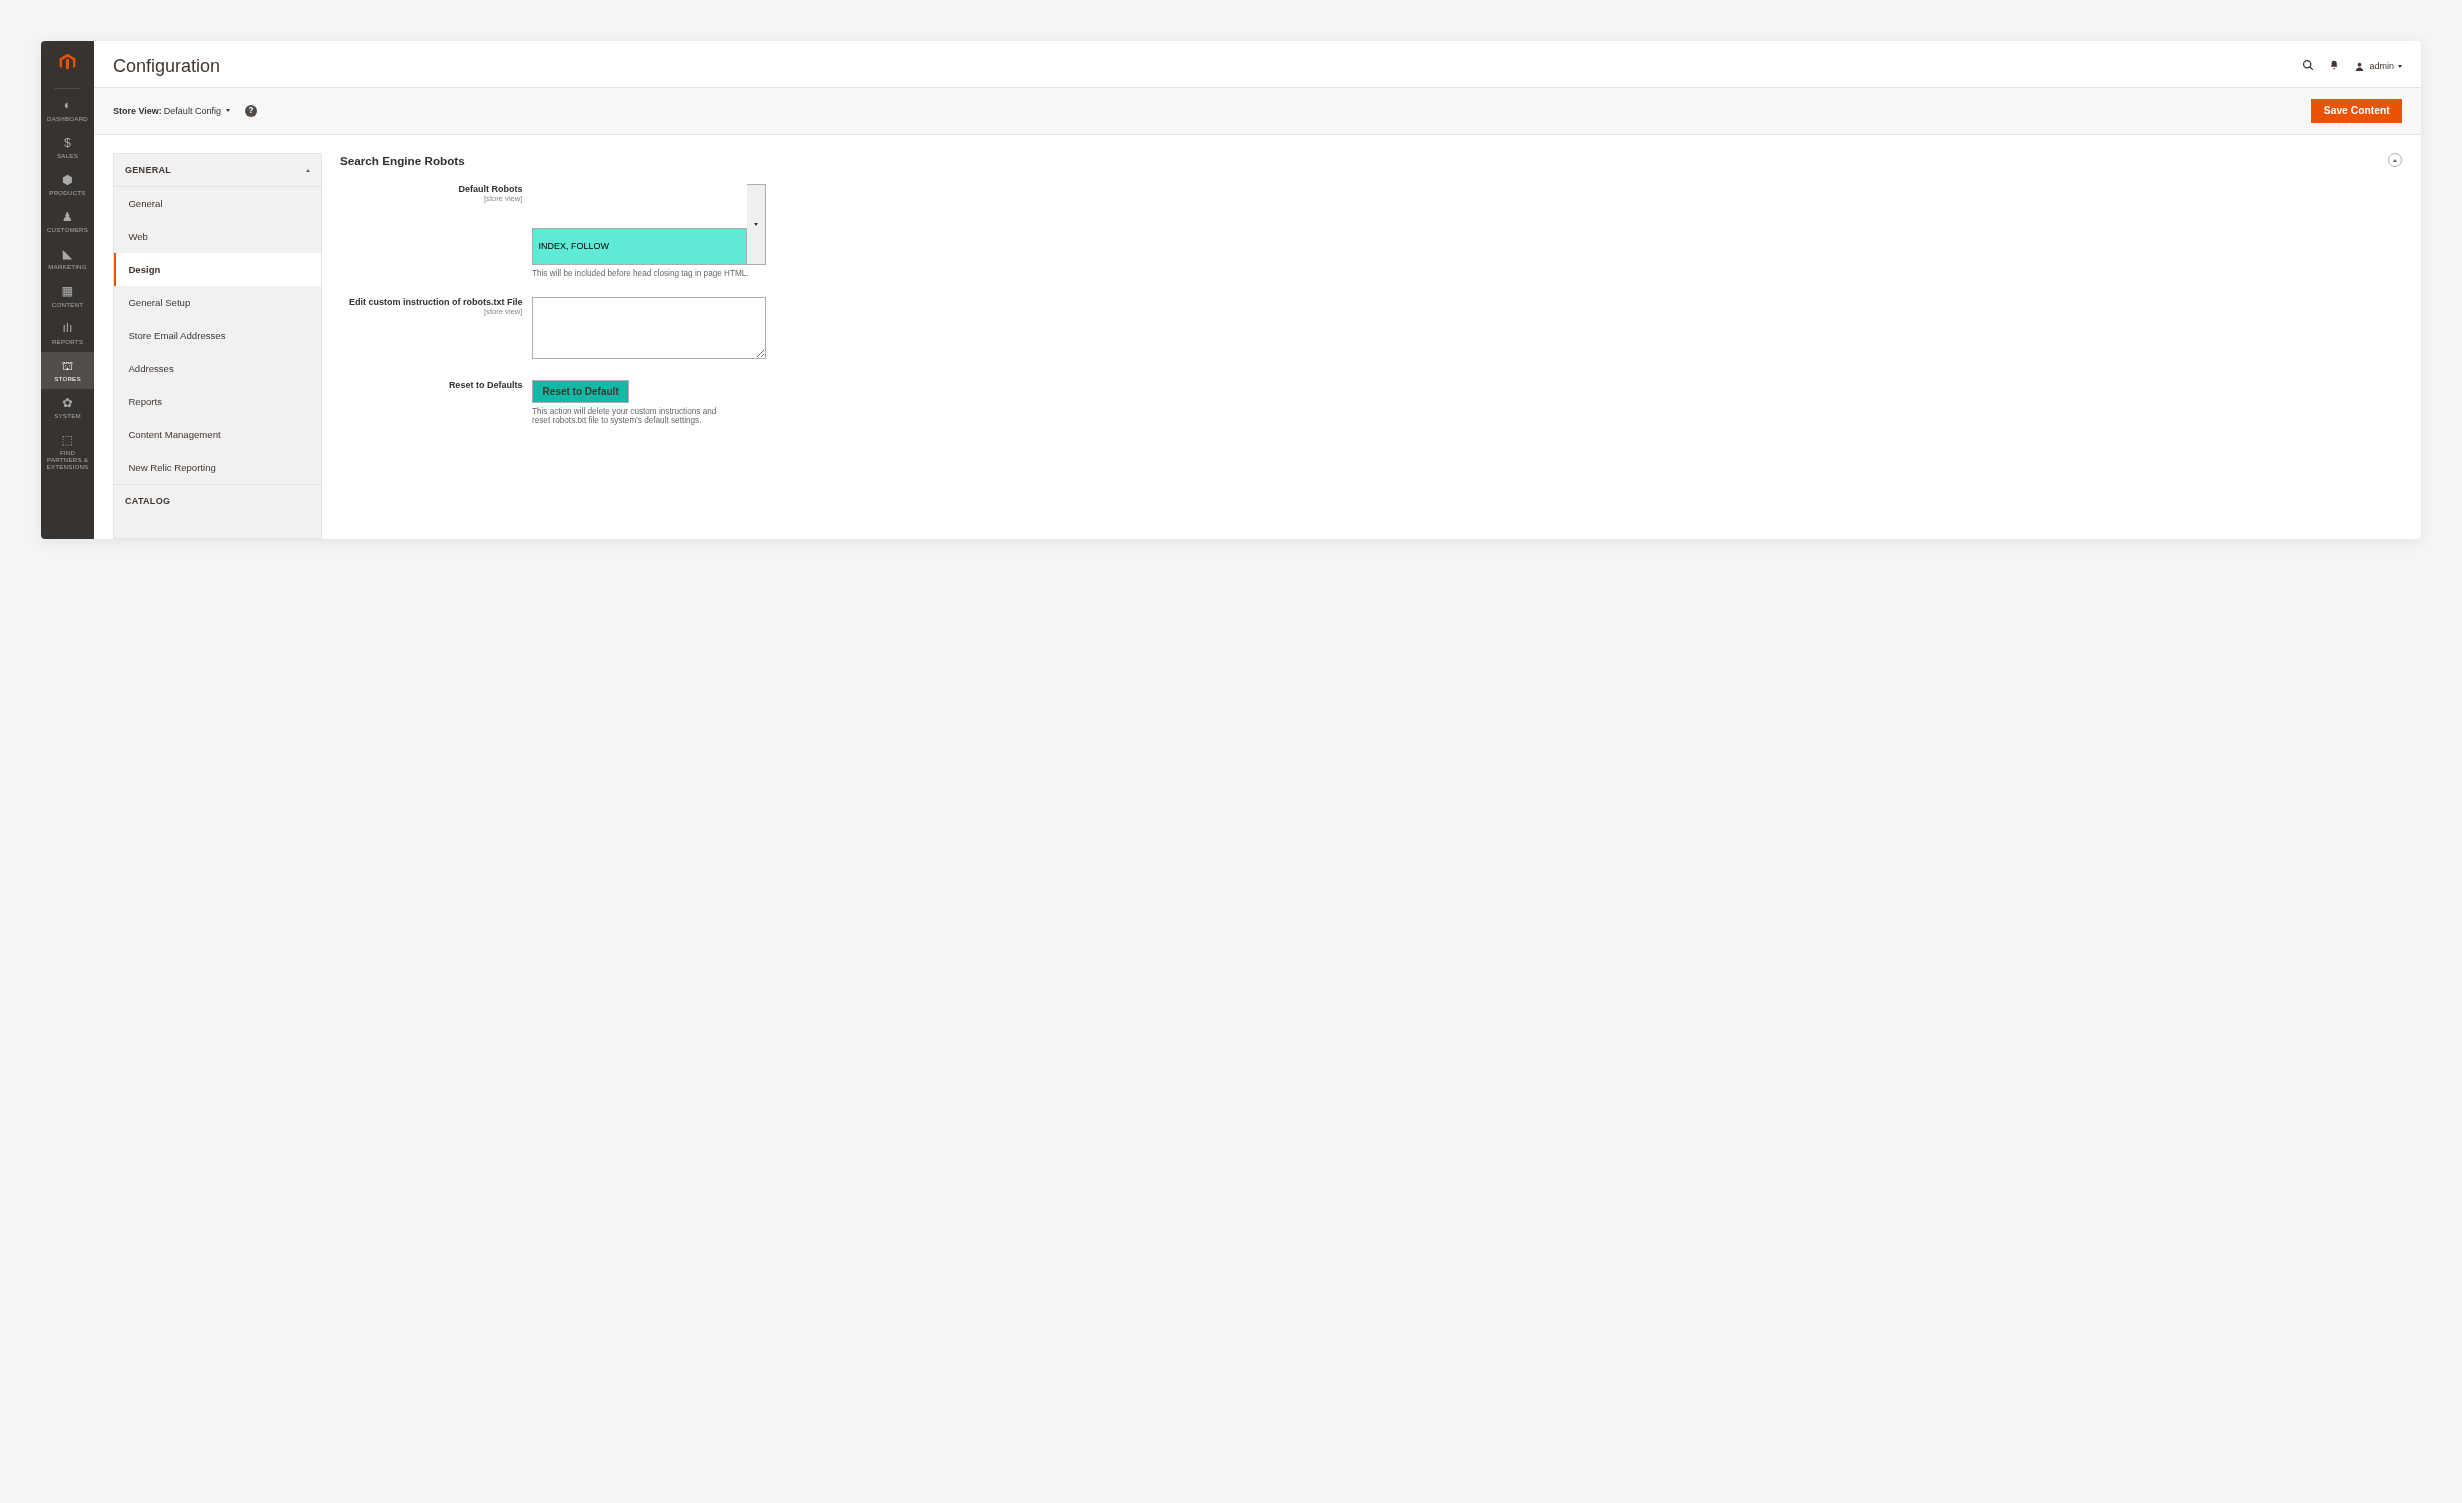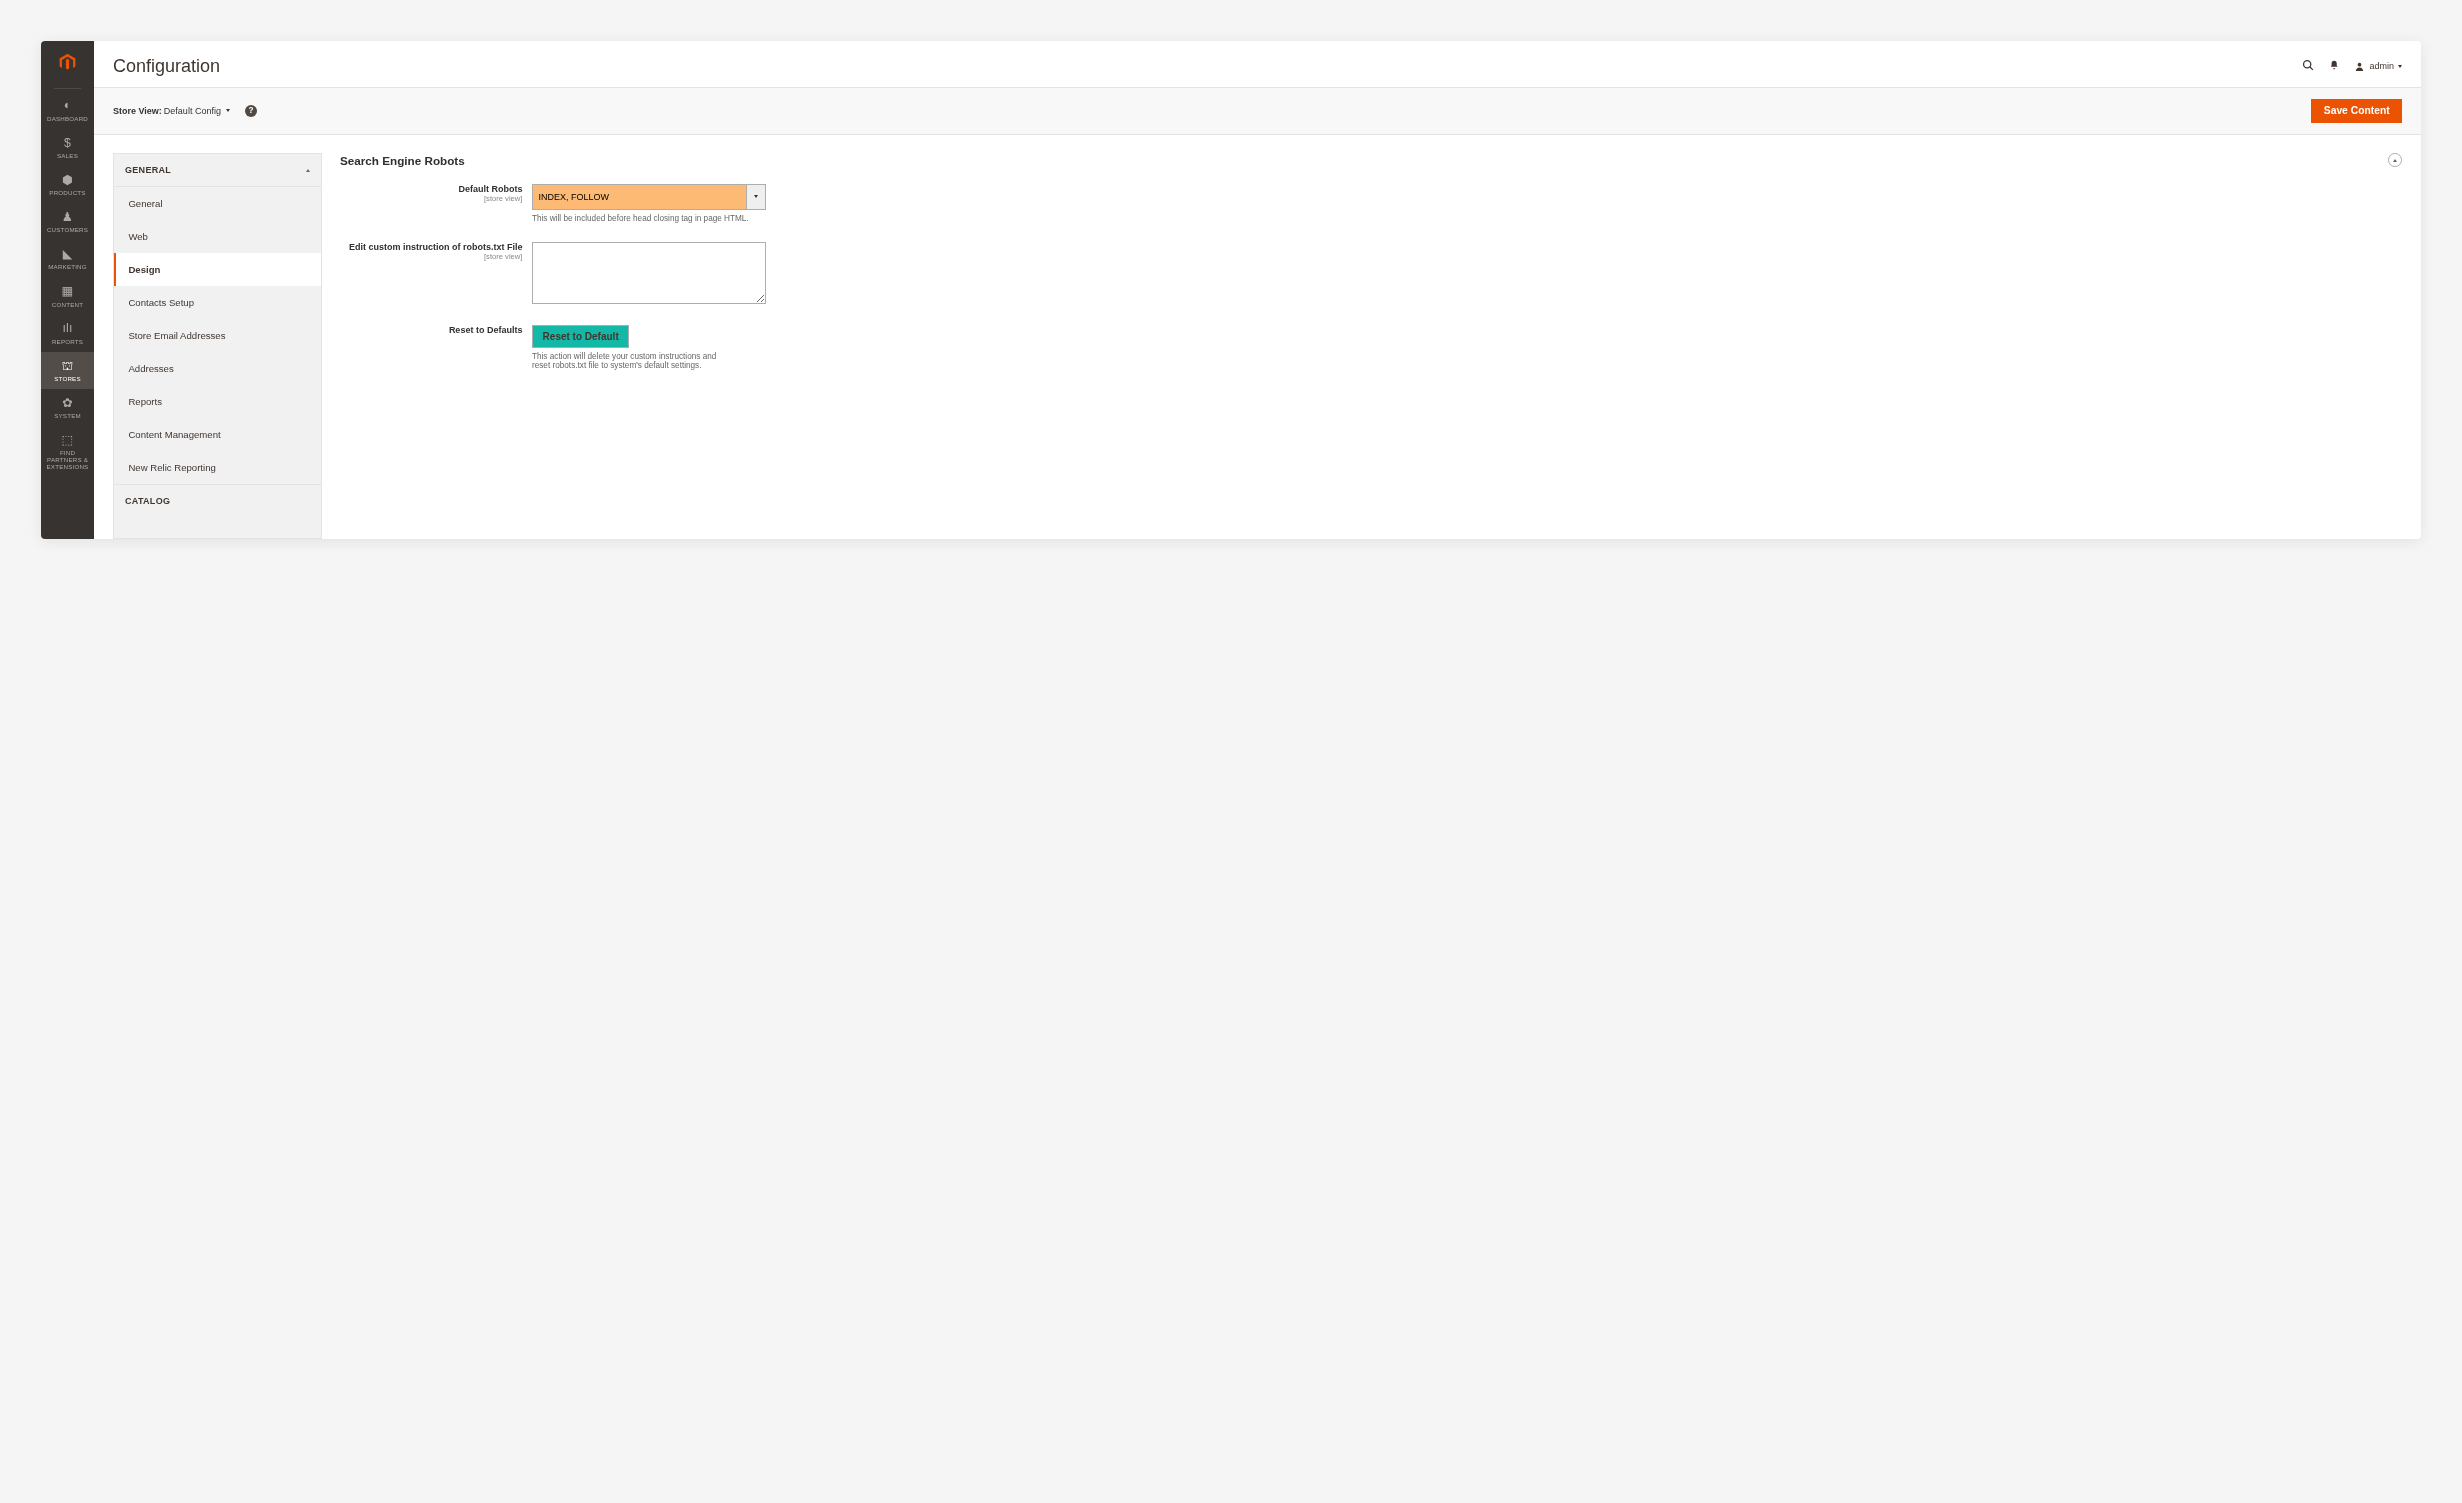--- a/index.html
+++ b/index.html
@@ -145,22 +145,22 @@
     .form-row { display: flex; padding: 9.6px 0; }
     .form-label-col {
       width: 192px; text-align: right; padding-right: 9.6px;
       font-size: 9px; color: #303030;
     }
     .form-label-col .fl-main { font-weight: 600; }
     .form-label-col .fl-scope { font-size: 7.6px; color: #888; }
     .form-field-col { width: 234px; }
     .select-wrap { display: flex; }
     .select-wrap select {
-      flex:1; height: 26px; border: 0.7px solid #adadad;
-      padding: 0 5.5px; font-size: 9px; appearance: none; background: #fdba74;
+      flex:1; height: 37px; border: 0.7px solid #adadad;
+      padding: 0 5.5px; font-size: 9px; appearance: none; background: #5eead4; margin-top: 44px;
     }
     .select-caret {
       width: 19px; border: 0.7px solid #adadad; border-left: 0;
       background: #efefef; display:flex;align-items:center;justify-content:center;
       cursor: pointer;
     }
     .helper { font-size: 8.2px; color: #666; margin-top: 4.1px; }
     textarea {
       width: 100%; height: 62px; border: 0.7px solid #adadad;
       resize: both; padding: 4.1px; font-family: inherit; font-size: 9px;
@@ -232,21 +232,21 @@
 
     <div class="content">
       <div class="config-nav">
         <div class="group-header">
           <span>GENERAL</span>
           <span class="caret-up-sm"></span>
         </div>
         <div class="sub-item">General</div>
         <div class="sub-item">Web</div>
         <div class="sub-item active">Design</div>
-        <div class="sub-item">Contacts Setup</div>
+        <div class="sub-item">General Setup</div>
         <div class="sub-item">Store Email Addresses</div>
         <div class="sub-item">Addresses</div>
         <div class="sub-item">Reports</div>
         <div class="sub-item">Content Management</div>
         <div class="sub-item">New Relic Reporting</div>
         <div class="group-header2">CATALOG</div>
       </div>
 
       <div class="settings-pane">
         <div class="section-header">

